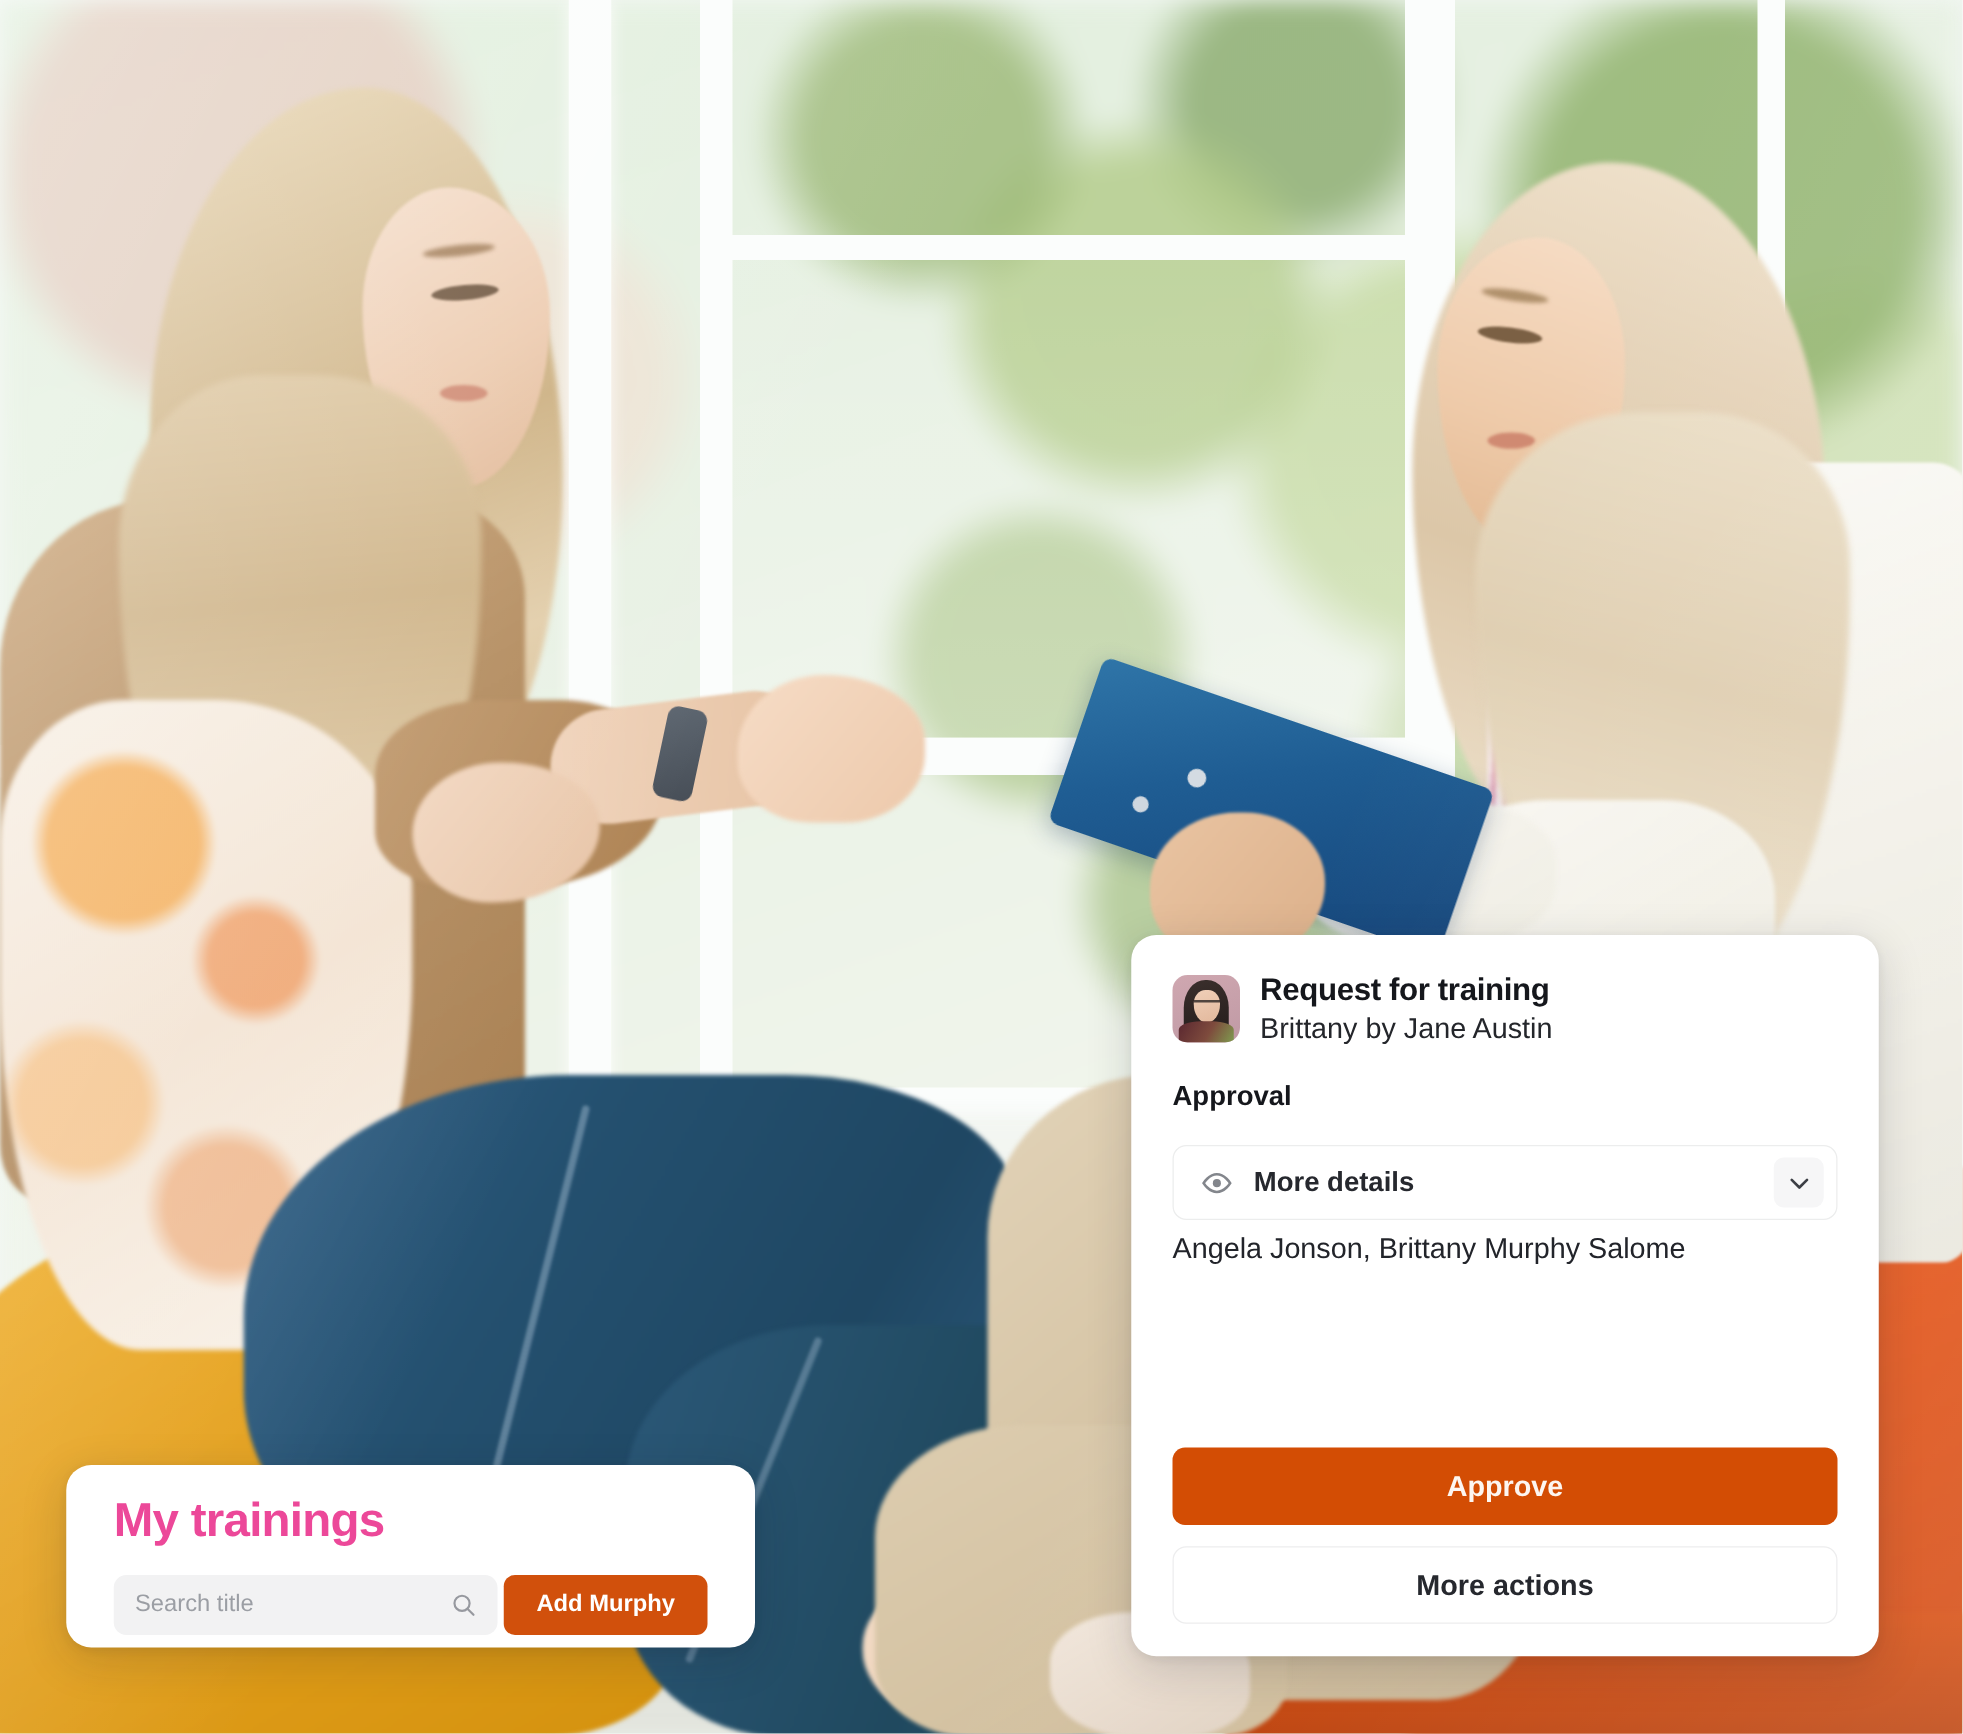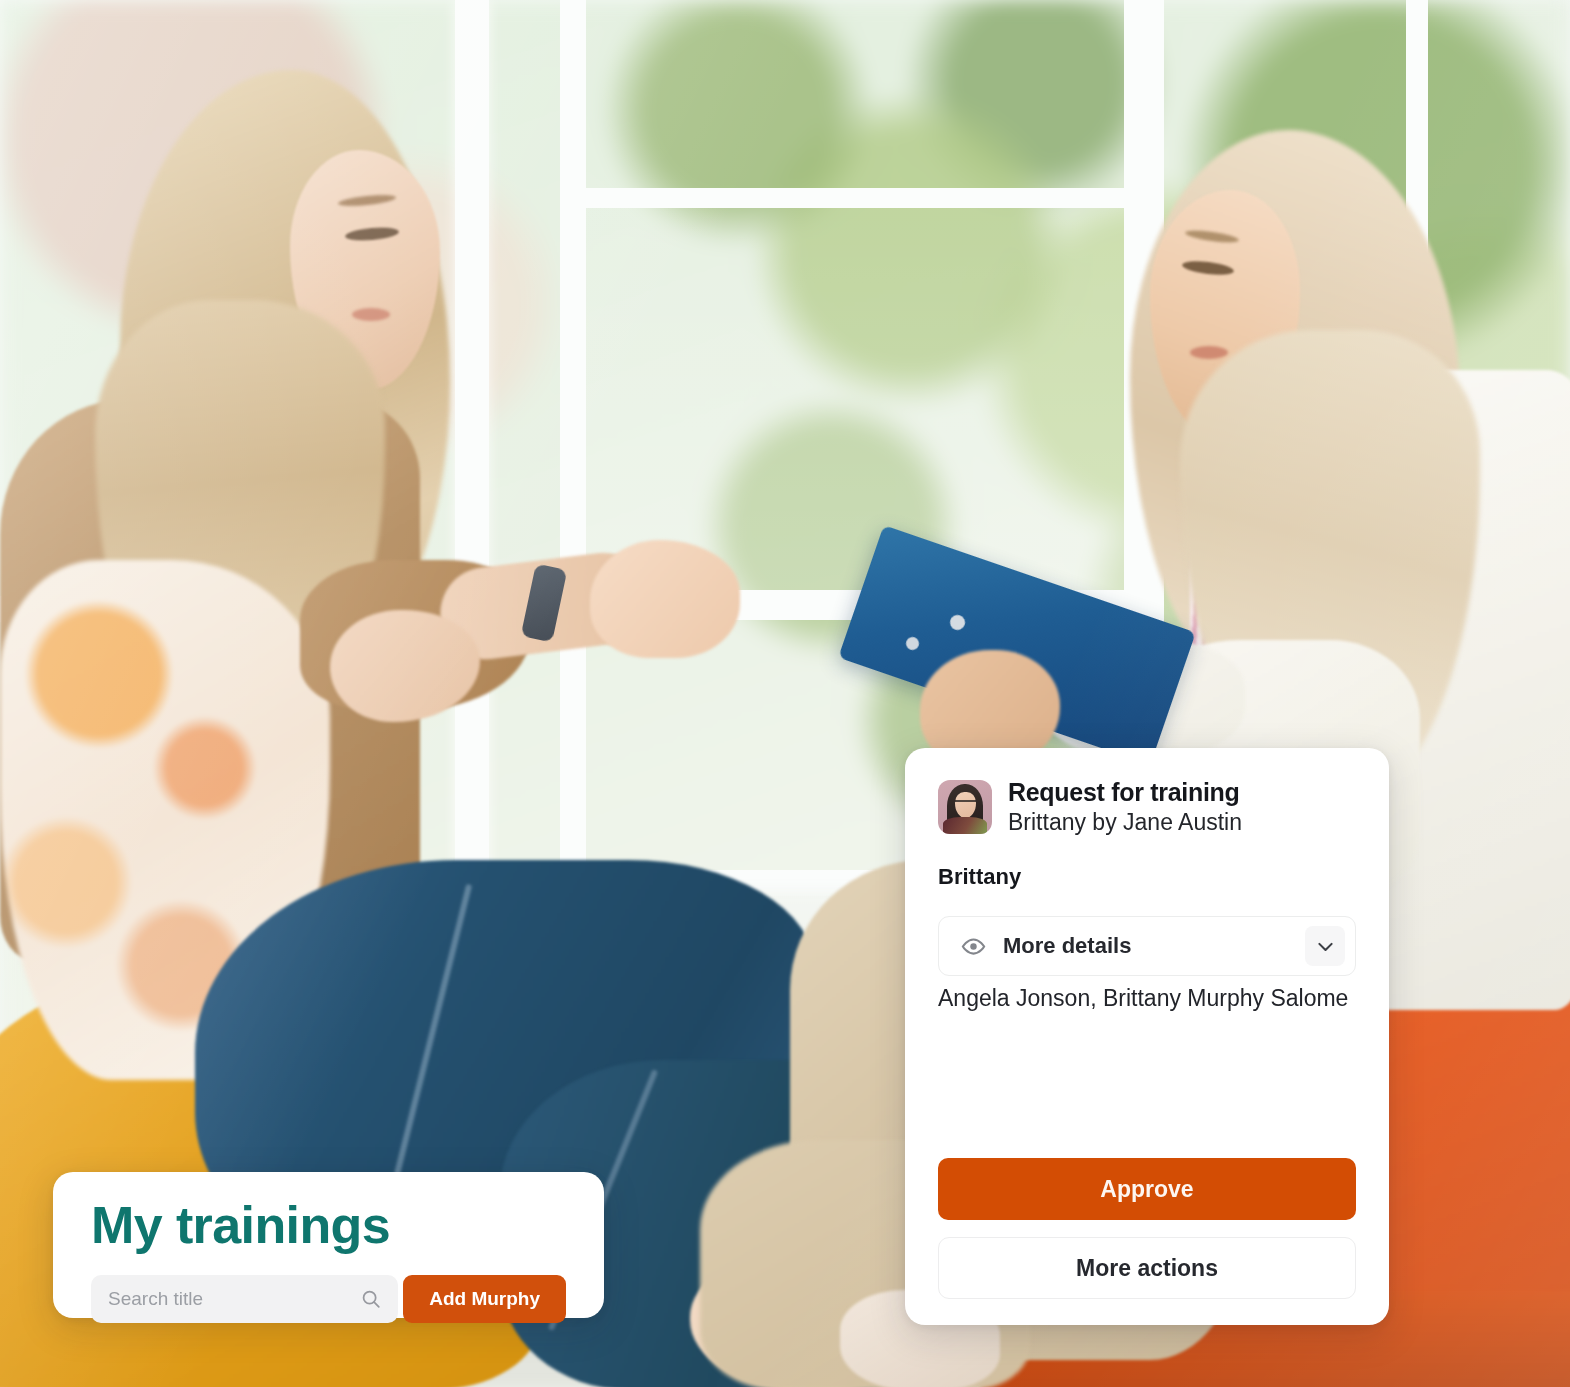--- a/index.html
+++ b/index.html
@@ -283,23 +283,23 @@
 
   
   #trainings-card {
     left: 53px;
     top: 1172px;
     width: 551px;
     height: 146px;
     padding: 26px 38px 0 38px;
   }
   #trainings-title {
-    font-size: 52px;
-    font-weight: bold;
-    color: #0f766e;
+    font-size: 38px;
+    font-weight: bold;
+    color: #ec4899;
     letter-spacing: -0.6px;
     line-height: 1.05;
   }
   #trainings-controls {
     display: flex;
     align-items: center;
     gap: 5px;
     margin-top: 22px;
   }
   .search-wrap {
@@ -341,21 +341,21 @@
     font-size: 19px;
     font-weight: bold;
     cursor: pointer;
     white-space: nowrap;
   }
 
   
   #request-card {
     left: 905px;
     top: 748px;
-    width: 484px;
+    width: 598px;
     height: 577px;
     padding: 30px 33px 26px 33px;
     display: flex;
     flex-direction: column;
   }
   #request-header {
     display: flex;
     align-items: center;
     gap: 16px;
   }
@@ -562,21 +562,21 @@
         <div class="av-glasses"></div>
         <div class="av-body"></div>
       </div>
       <div id="request-heading-text">
         <div id="request-title">Request for training</div>
         <div id="request-subtitle">Brittany by Jane Austin</div>
       </div>
     </div>
 
 
-    <div id="approvers-label">Brittany</div>
+    <div id="approvers-label">Approval</div>
     <div id="more-details-row">
       <span id="eye-icon">
         <svg viewBox="0 0 24 24" width="25" height="25" fill="none" stroke="currentColor" stroke-width="2">
           <path d="M1.8 12S5.8 5.2 12 5.2 22.2 12 22.2 12 18.2 18.8 12 18.8 1.8 12 1.8 12z"></path>
           <circle cx="12" cy="12" r="3.1" fill="currentColor" stroke="none"></circle>
         </svg>
       </span>
       <span id="more-details-label">More details</span>
       <span id="chevron-box">
         <span id="chevron-icon">

